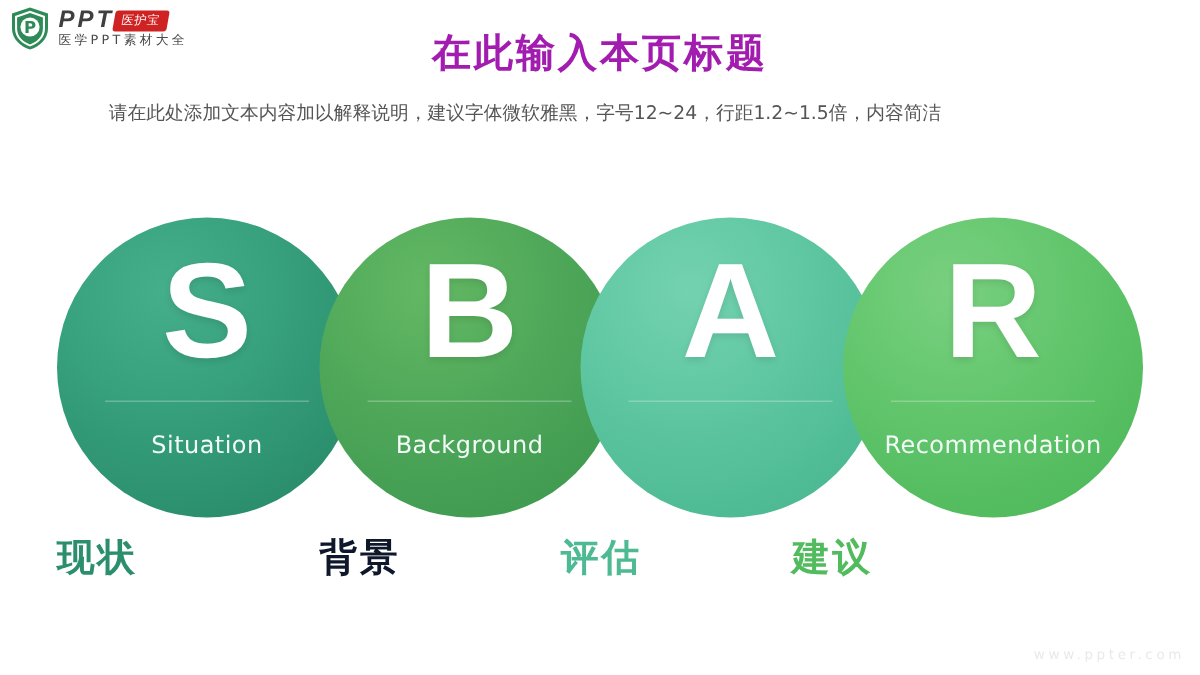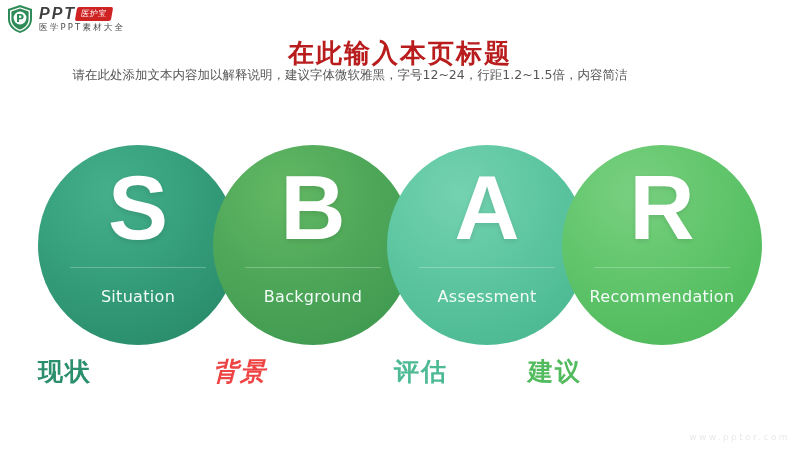--- a/index.html
+++ b/index.html
@@ -65,27 +65,27 @@
     color: #4a4a4a;
     letter-spacing: 2.2px;
     font-family: "DejaVu Sans", sans-serif;
     line-height: 1;
     white-space: nowrap;
   }
 
   
   .page-title {
     position: absolute;
-    top: 36px;
+    top: 18px;
     left: 0;
     width: 800px;
     text-align: center;
     font-size: 26px;
     font-weight: bold;
-    color: #b91c1c;
+    color: #a21caf;
     letter-spacing: 2px;
     font-family: "DejaVu Sans", sans-serif;
   }
   .subtitle-block {
     position: absolute;
     top: 64px;
     left: 0;
     width: 700px;
     text-align: center;
     color: #555555;
@@ -158,21 +158,21 @@
     position: absolute;
     width: 200px;
     font-size: 25px;
     font-weight: bold;
     font-family: "DejaVu Sans", sans-serif;
     letter-spacing: 2px;
     top: 0;
   }
   .p1 { left: 38px; }
   .p2 { left: 213px; }
-  .p3 { left: 394px; }
+  .p3 { left: 374px; }
   .p4 { left: 528px; }
 
   
   .footer-watermark {
     position: absolute;
     right: 10px;
     bottom: 8px;
     font-size: 9px;
     color: #e9e9e9;
     letter-spacing: 2.4px;
@@ -217,31 +217,30 @@
 
   <div class="circle c2">
     <span class="circle-letter">B</span>
     <span class="circle-divider"></span>
     <span class="circle-word">Background</span>
   </div>
 
   <div class="circle c3">
     <span class="circle-letter">A</span>
     <span class="circle-divider"></span>
-    <span class="circle-word">Assessment</span>
   </div>
 
   <div class="circle c4">
     <span class="circle-letter">R</span>
     <span class="circle-divider"></span>
     <span class="circle-word">Recommendation</span>
   </div>
 
 </div>
 
 <div class="captions">
   <div class="caption p1" style="color: rgb(43, 143, 110);">现状</div>
-  <div class="caption p2" style="color: #ef4444; font-style: italic;">背景</div>
+  <div class="caption p2" style="color: #0f172a;">背景</div>
   <div class="caption p3" style="color: rgb(77, 186, 148);">评估</div>
   <div class="caption p4" style="color: rgb(81, 187, 93);">建议</div>
 </div>
 
 <div class="footer-watermark">www.ppter.com</div>
 
 </body></html>

